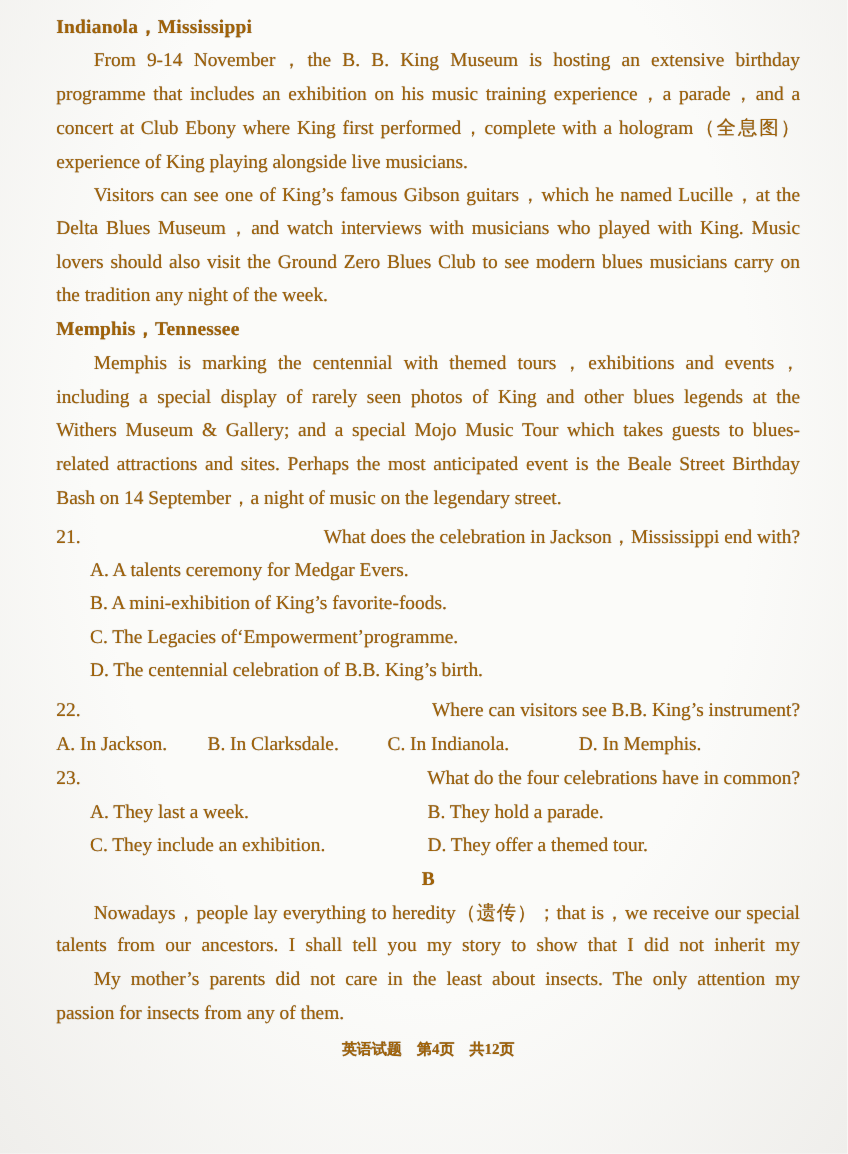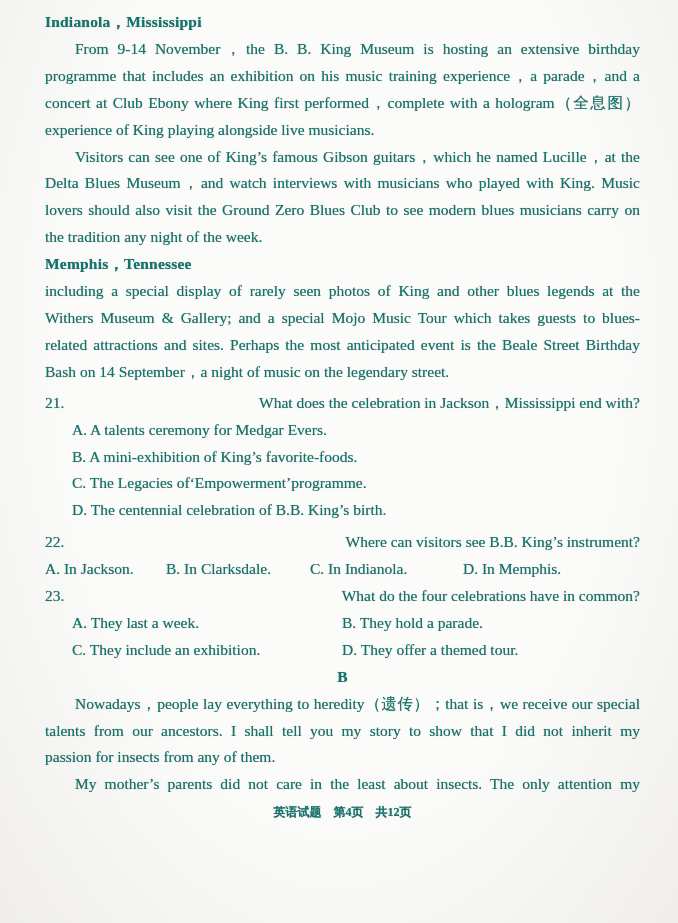--- a/index.html
+++ b/index.html
@@ -8,21 +8,21 @@
     background: radial-gradient(ellipse at 50% 38%, #fbfbf9 55%, #efeeeb 100%);
     overflow:hidden;
   }
   .page {
     box-sizing:border-box;
     width:678px; height:923px;
     padding:9px 38px 0 45px;
     font-family:"Liberation Serif", serif;
     font-size:15.5px;
     line-height:26.9px;
-    color:#0f766e;
+    color:#a16207;
     text-shadow:0 0 0.8px rgba(45,45,45,0.55);
   }
   .heading {
     font-weight:bold;
     letter-spacing:0.2px;
   }
   .pline {
     text-align:justify;
     text-align-last:justify;
     white-space:nowrap;
@@ -66,20 +66,21 @@
   <div class="pline">programme that includes an exhibition on his music training experience，a parade，and a</div>
   <div class="pline">concert at Club Ebony where King first performed，complete with a hologram（全息图）</div>
   <div class="pline last">experience of King playing alongside live musicians.</div>
 
   <div class="pline first">Visitors can see one of King’s famous Gibson guitars，which he named Lucille，at the</div>
   <div class="pline">Delta Blues Museum，and watch interviews with musicians who played with King. Music</div>
   <div class="pline">lovers should also visit the Ground Zero Blues Club to see modern blues musicians carry on</div>
   <div class="pline last">the tradition any night of the week.</div>
 
   <div class="heading">Memphis，Tennessee</div>
+  <div class="pline first">Memphis is marking the centennial with themed tours，exhibitions and events，</div>
   <div class="pline">including a special display of rarely seen photos of King and other blues legends at the</div>
   <div class="pline">Withers Museum &amp; Gallery; and a special Mojo Music Tour which takes guests to blues-</div>
   <div class="pline">related attractions and sites. Perhaps the most anticipated event is the Beale Street Birthday</div>
   <div class="pline last">Bash on 14 September，a night of music on the legendary street.</div>
 
   <div class="question q21">
     <span class="q-num">21.</span>
     <span class="q-text">What does the celebration in Jackson，Mississippi end with?</span>
   </div>
   <div class="opt">A. A talents ceremony for Medgar Evers.</div>
@@ -105,18 +106,18 @@
   <div class="opt-grid">
     <span>A. They last a week.</span>
     <span>B. They hold a parade.</span>
     <span>C. They include an exhibition.</span>
     <span>D. They offer a themed tour.</span>
   </div>
 
   <div class="section-label">B</div>
   <div class="pline first">Nowadays，people lay everything to heredity（遗传）；that is，we receive our special</div>
   <div class="pline">talents from our ancestors. I shall tell you my story to show that I did not inherit my</div>
+  <div class="pline first">My mother’s parents did not care in the least about insects. The only attention my</div>
   <div class="pline last">passion for insects from any of them.</div>
-  <div class="pline first">My mother’s parents did not care in the least about insects. The only attention my</div>
 
   <div class="footer">英语试题　第4页　共12页</div>
 
 </div>
 
 </body></html>

